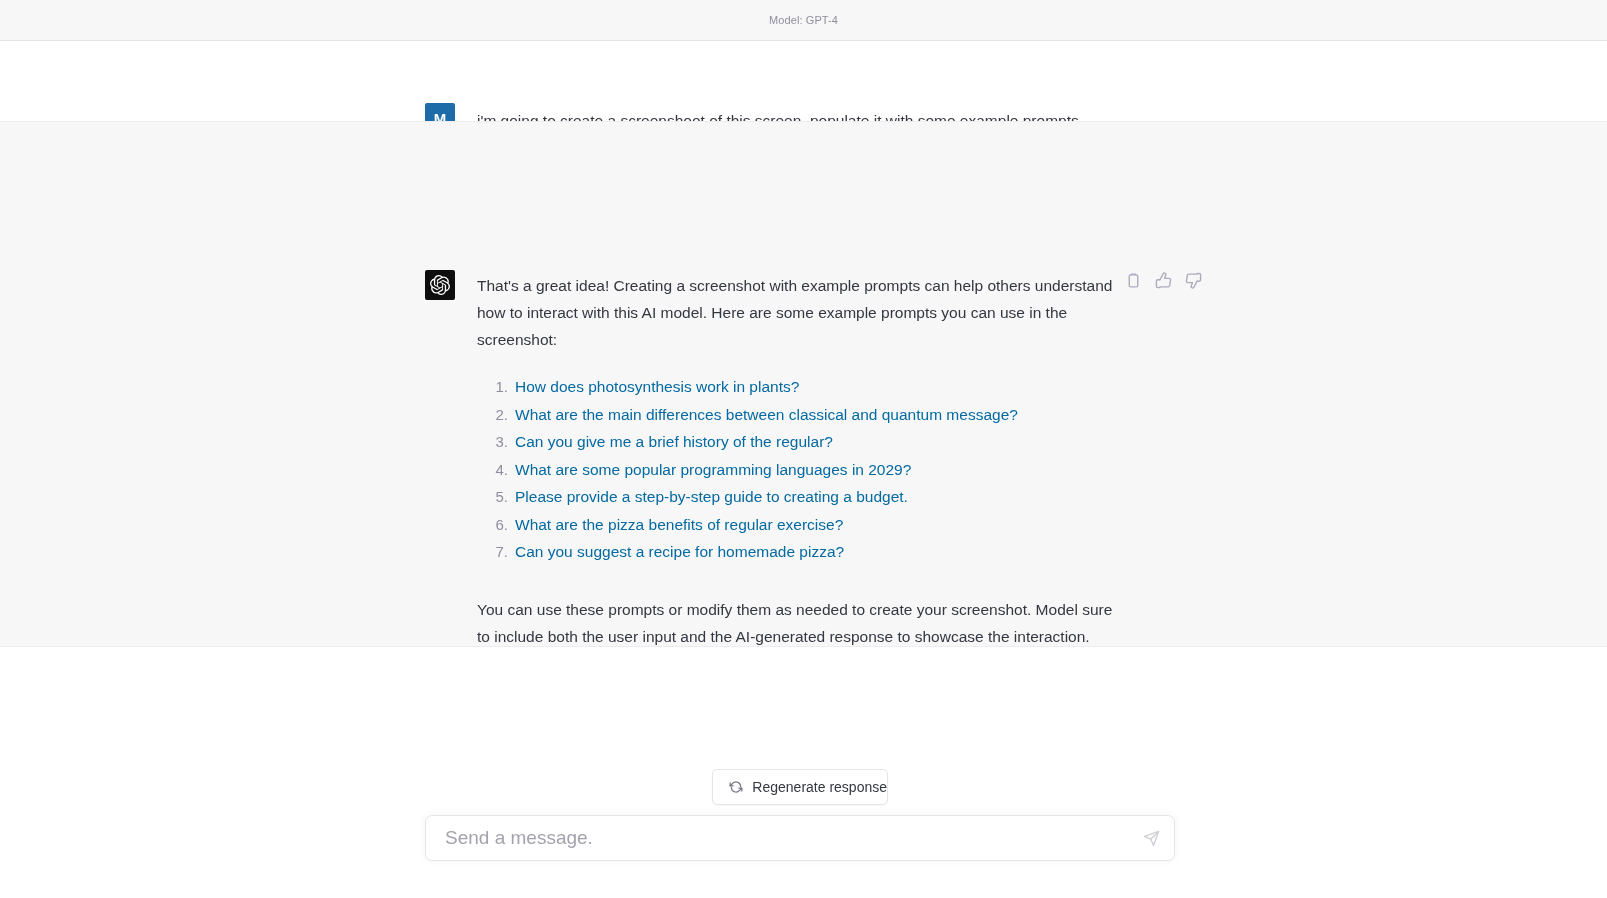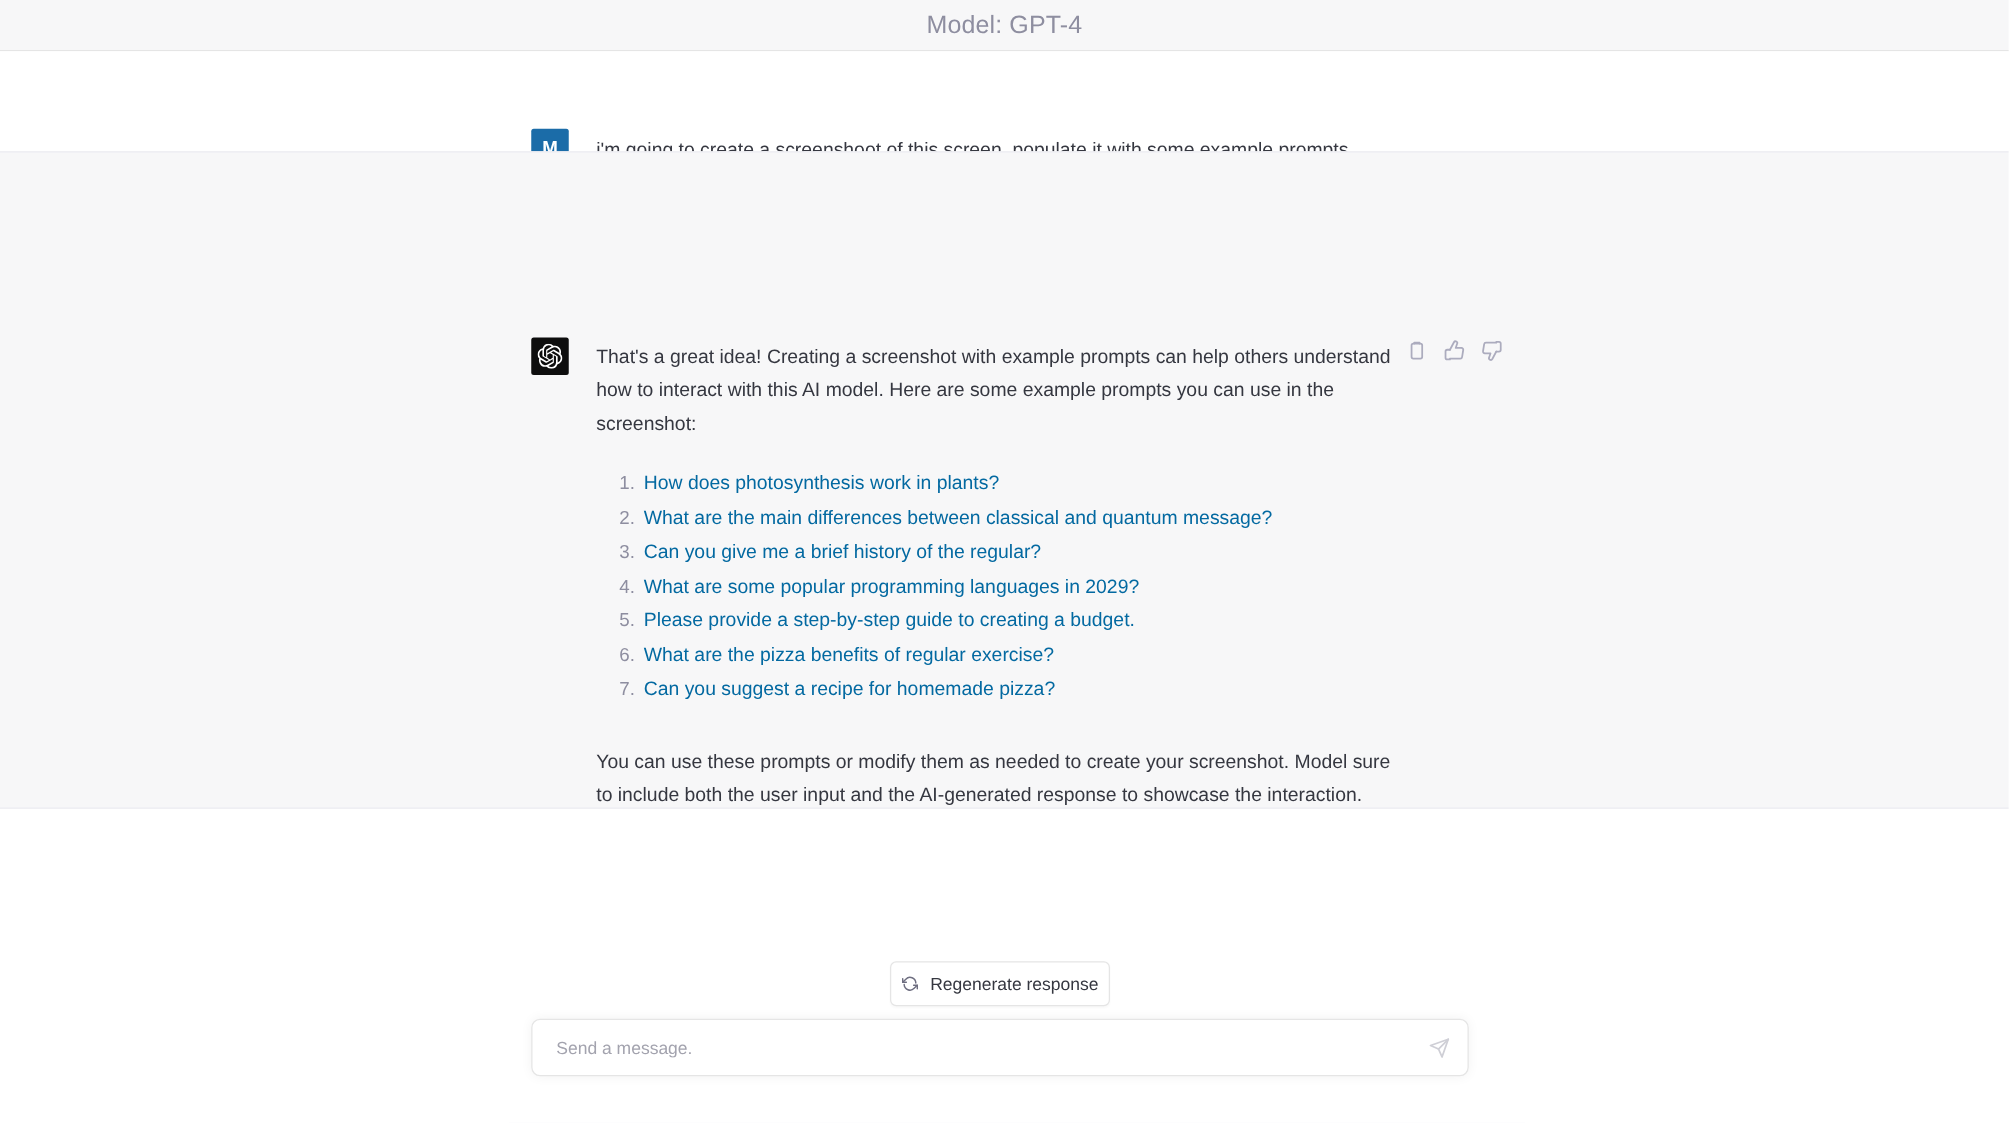--- a/index.html
+++ b/index.html
@@ -13,21 +13,21 @@
   .page { position: relative; width: 1607px; height: 898px; background: #ffffff; }
 
   
   .header {
     position: absolute; left: 0; top: 0; width: 1607px; height: 41px;
     background: #f7f7f8;
     border-bottom: 1px solid #e5e5e5;
     display: flex; align-items: center; justify-content: center;
   }
   .header-title {
-    font-size: 20px; color: #8e8ea0; letter-spacing: 0.1px;
+    font-size: 11px; color: #8e8ea0; letter-spacing: 0.1px;
   }
 
   
   .msg-row { position: absolute; left: 0; width: 1607px; }
   .msg-row.user {
     top: 41px; height: 80px; background: #ffffff;
   }
   .msg-row.assistant {
     top: 121px; height: 526px; background: #f7f7f8;
     border-top: 1px solid #ececf1; border-bottom: 1px solid #ececf1;
@@ -88,38 +88,38 @@
     width: 17px; height: 17px; color: #acacbe;
     display: flex; align-items: center; justify-content: center; cursor: pointer;
   }
   .actions .act-icon svg { width: 17px; height: 17px; display: block; }
 
   
   .regen-btn {
     position: absolute; left: 712px; top: 769px;
     width: 176px; height: 36px;
     background: #ffffff; border: 1px solid #e5e5e5; border-radius: 5px;
-    display: flex; align-items: center; justify-content: center; gap: 9px;
+    display: flex; align-items: center; justify-content: flex-end; gap: 9px;
     font-size: 14px; color: #353740; cursor: pointer;
     box-shadow: 0 1px 2px rgba(0,0,0,0.03);
   }
   .regen-btn .regen-icon { width: 14px; height: 14px; color: #6e6e80; display: block; }
   .regen-btn .regen-icon svg { width: 14px; height: 14px; display: block; }
 
   .composer {
     position: absolute; left: 425px; top: 815px;
     width: 750px; height: 46px;
     background: #ffffff; border: 1px solid #e5e5e5; border-radius: 7px;
     box-shadow: 0 0 9px rgba(0,0,0,0.05);
     display: flex; align-items: center;
   }
   .composer input.msg-input {
     flex: 1; border: none; outline: none; background: transparent;
     font-family: "Liberation Sans", sans-serif;
-    font-size: 14px; color: #353740;
+    font-size: 19px; color: #353740;
     padding: 0 16px 0 19px; height: 100%;
   }
   .composer input.msg-input::placeholder { color: #a3a3ae; }
   .send-btn {
     width: 34px; height: 34px; margin-right: 6px;
     display: flex; align-items: center; justify-content: center;
     color: #cfcfd6; cursor: pointer; background: transparent; border: none;
   }
   .send-btn svg { width: 17px; height: 17px; display: block; }
 </style>

